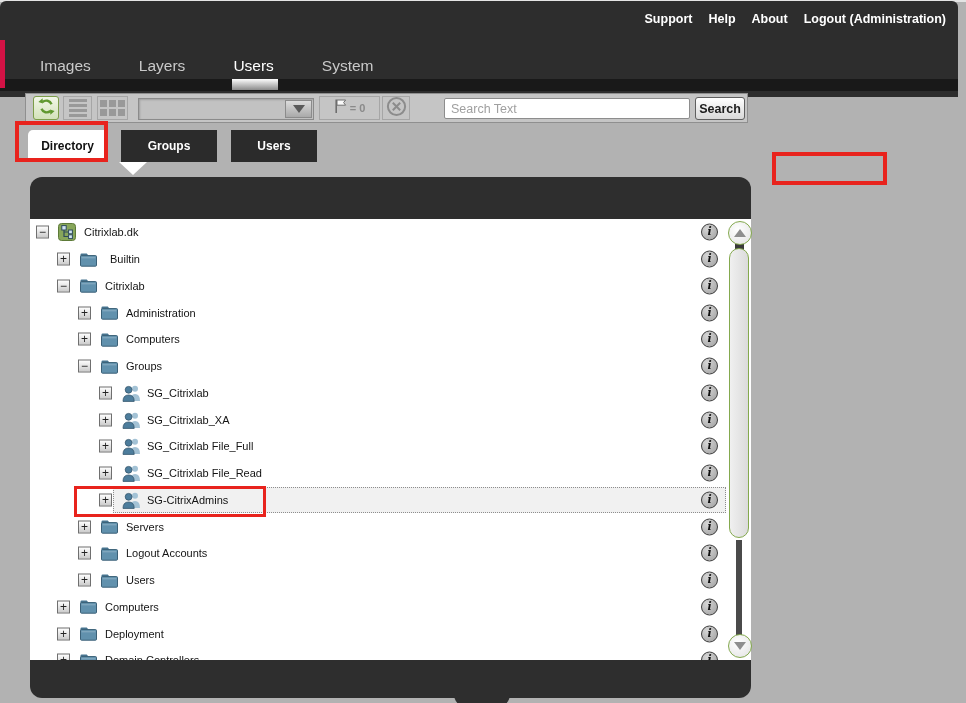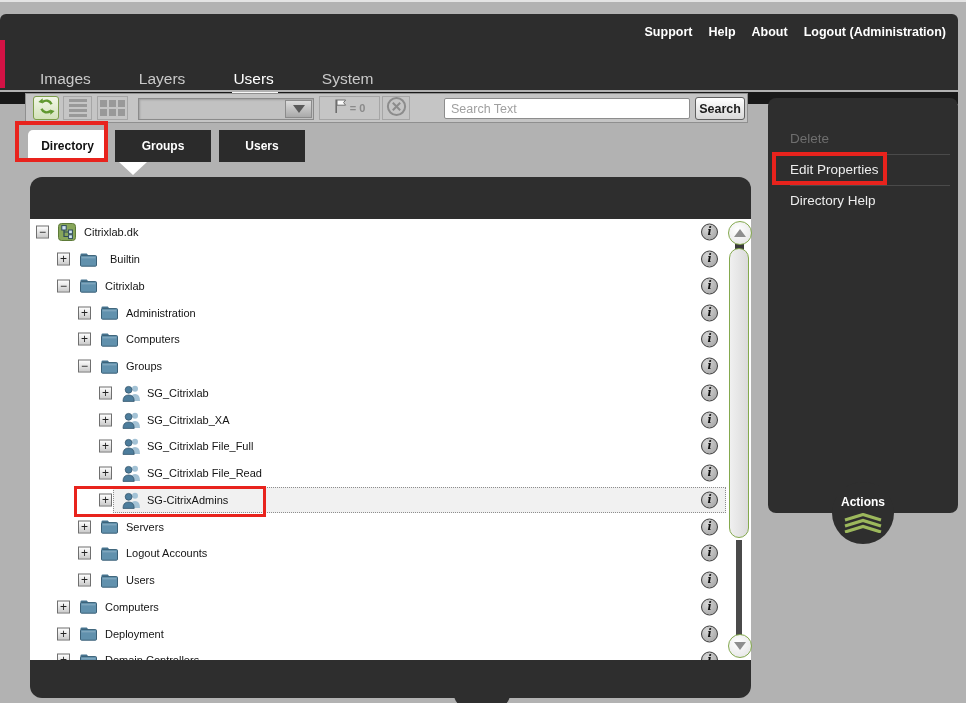--- a/index.html
+++ b/index.html
@@ -2,21 +2,21 @@
 <html style="--annotation: #e8231d; --accent: #d31245; --icon-green: #60982f; --scroll-green: #84a94e; --chevron-green: #9cb85c; --folder-blue: #6191ad; --group-blue: #4d7d9c; --domain-green: #87a65a;"><head>
 <meta charset="utf-8">
 <style>
   *{margin:0;padding:0;box-sizing:border-box;}
   html,body{background:#ffffff;}
   body{font-family:"Liberation Sans",sans-serif;}
   .page{position:relative;width:966px;height:703px;background:#b2b2b2;overflow:hidden;}
   .topstrip{position:absolute;left:0;top:0;width:966px;height:2px;background:#e4e4e4;}
 
   
-  .header{position:absolute;left:0;top:14px;width:958px;height:76px;background:#2d2d2d;border-radius:6px 6px 0 0;}
+  .header{position:absolute;left:0;top:1px;width:958px;height:96px;background:#2d2d2d;border-radius:6px 6px 0 0;}
   .header-links{position:absolute;top:11px;right:12px;display:flex;gap:16px;}
   .hlink{color:#ffffff;font-size:12.5px;font-weight:700;cursor:pointer;white-space:nowrap;}
   .support-search{position:absolute;top:35px;right:8px;width:197px;height:19px;border:1px solid #6f6f6f;border-radius:2px;background:#ffffff;font-size:12px;padding:0 5px;color:#333;font-family:inherit;}
   .support-search::placeholder{color:#9c9c9c;}
   .main-nav{position:absolute;left:40px;top:56px;display:flex;gap:48px;}
   .navitem{font-size:15.5px;color:#c9c9c9;cursor:pointer;}
   .navitem.active{color:#ffffff;}
   .nav-strip{position:absolute;left:0;top:78px;width:958px;height:12px;background:#191919;}
   .nav-indicator{position:absolute;left:232px;top:78px;width:46px;height:11px;background:linear-gradient(180deg,#fdfdfd,#8b8b8b);}
   .accent-bar{position:absolute;left:0;top:40px;width:5px;height:48px;background:var(--accent,#d31245);}
@@ -34,21 +34,21 @@
   .combo-btn{position:absolute;right:1px;top:1px;width:27px;height:18px;background:linear-gradient(#dcdcdc,#a9a9a9);border:1px solid #8b8b8b;display:flex;align-items:center;justify-content:center;}
   .combo-btn::after{content:"";border-left:6px solid transparent;border-right:6px solid transparent;border-top:8px solid #5a5a5a;}
   .flag-box{position:absolute;left:293px;top:2px;width:61px;height:24px;border:1px solid #a6a6a6;display:flex;align-items:center;justify-content:center;gap:3px;}
   .flag-count{font-size:11px;font-weight:700;color:#8a8a8a;}
   .clear-btn{position:absolute;left:356px;top:2px;width:28px;height:24px;border:1px solid #a6a6a6;background:transparent;display:flex;align-items:center;justify-content:center;cursor:pointer;}
   .search-input{position:absolute;left:418px;top:4px;width:246px;height:21px;border:1px solid #8d8d8d;border-radius:2px;background:#ffffff;font-size:12.5px;padding:0 6px;color:#333;font-family:inherit;}
   .search-input::placeholder{color:#a0a0a0;}
   .search-btn{position:absolute;left:669px;top:3px;width:50px;height:23px;border:1px solid #5f5f5f;border-radius:3px;background:linear-gradient(#ffffff,#d8d8d8);font-size:12.5px;font-weight:700;color:#1c1c1c;cursor:pointer;font-family:inherit;}
 
   
-  .subtabs{position:absolute;left:28px;top:130px;display:flex;gap:8px;height:32px;}
+  .subtabs{position:absolute;left:28px;top:130px;display:flex;gap:14px;height:32px;}
   .subtab{height:32px;line-height:32px;text-align:center;background:#2b2b2b;color:#ffffff;font-size:12px;font-weight:700;cursor:pointer;}
   .subtab.active{background:#ffffff;color:#111111;border-radius:5px 0 0 0;}
   .subtab.last{border-radius:0 14px 14px 0;}
   .tab-pointer{position:absolute;left:119px;top:162px;width:0;height:0;border-left:14px solid transparent;border-right:14px solid transparent;border-top:13px solid #ffffff;}
 
   
   .tree-panel{position:absolute;left:30px;top:177px;width:721px;height:521px;background:#2e2e2e;border-radius:12px;}
   .panel-bump{position:absolute;left:454px;top:694px;width:56px;height:14px;border-radius:0 0 28px 28px;background:#2e2e2e;}
   .tree-white{position:absolute;left:30px;top:219px;width:721px;height:441px;background:#ffffff;overflow:hidden;z-index:1;}
   .trow{position:relative;height:26.75px;}
@@ -405,36 +405,17 @@
         </div>
       </div>
   </div>
 
   <div class="sb-up"></div>
   <div class="sb-conn"></div>
   <div class="sb-thumb"></div>
   <div class="sb-track"></div>
   <div class="sb-down"></div>
 
-  <div class="actions-panel">
-    <div class="action-items">
-        <div class="aitem disabled">Delete</div>
-        <div class="asep"></div>
-        <div class="aitem">Edit Properties</div>
-        <div class="asep"></div>
-        <div class="aitem">Directory Help</div>
-      </div>
-    <div class="actions-bump">
-      <span><svg width="46" height="20" viewBox="0 0 46 20">
-        <g fill="none" stroke="#9cb85c" stroke-width="3.2">
-          <path d="M5 7 L23 1.5 L41 7"></path>
-          <path d="M5 13 L23 7.5 L41 13"></path>
-          <path d="M5 19 L23 13.5 L41 19"></path>
-        </g>
-      </svg></span>
-    </div>
-    <div class="actions-footer">Actions</div>
-  </div>
 
   <div class="anno anno-directory"></div>
   <div class="anno anno-row"></div>
   <div class="anno anno-edit"></div>
 </div>
 
 </body></html>

